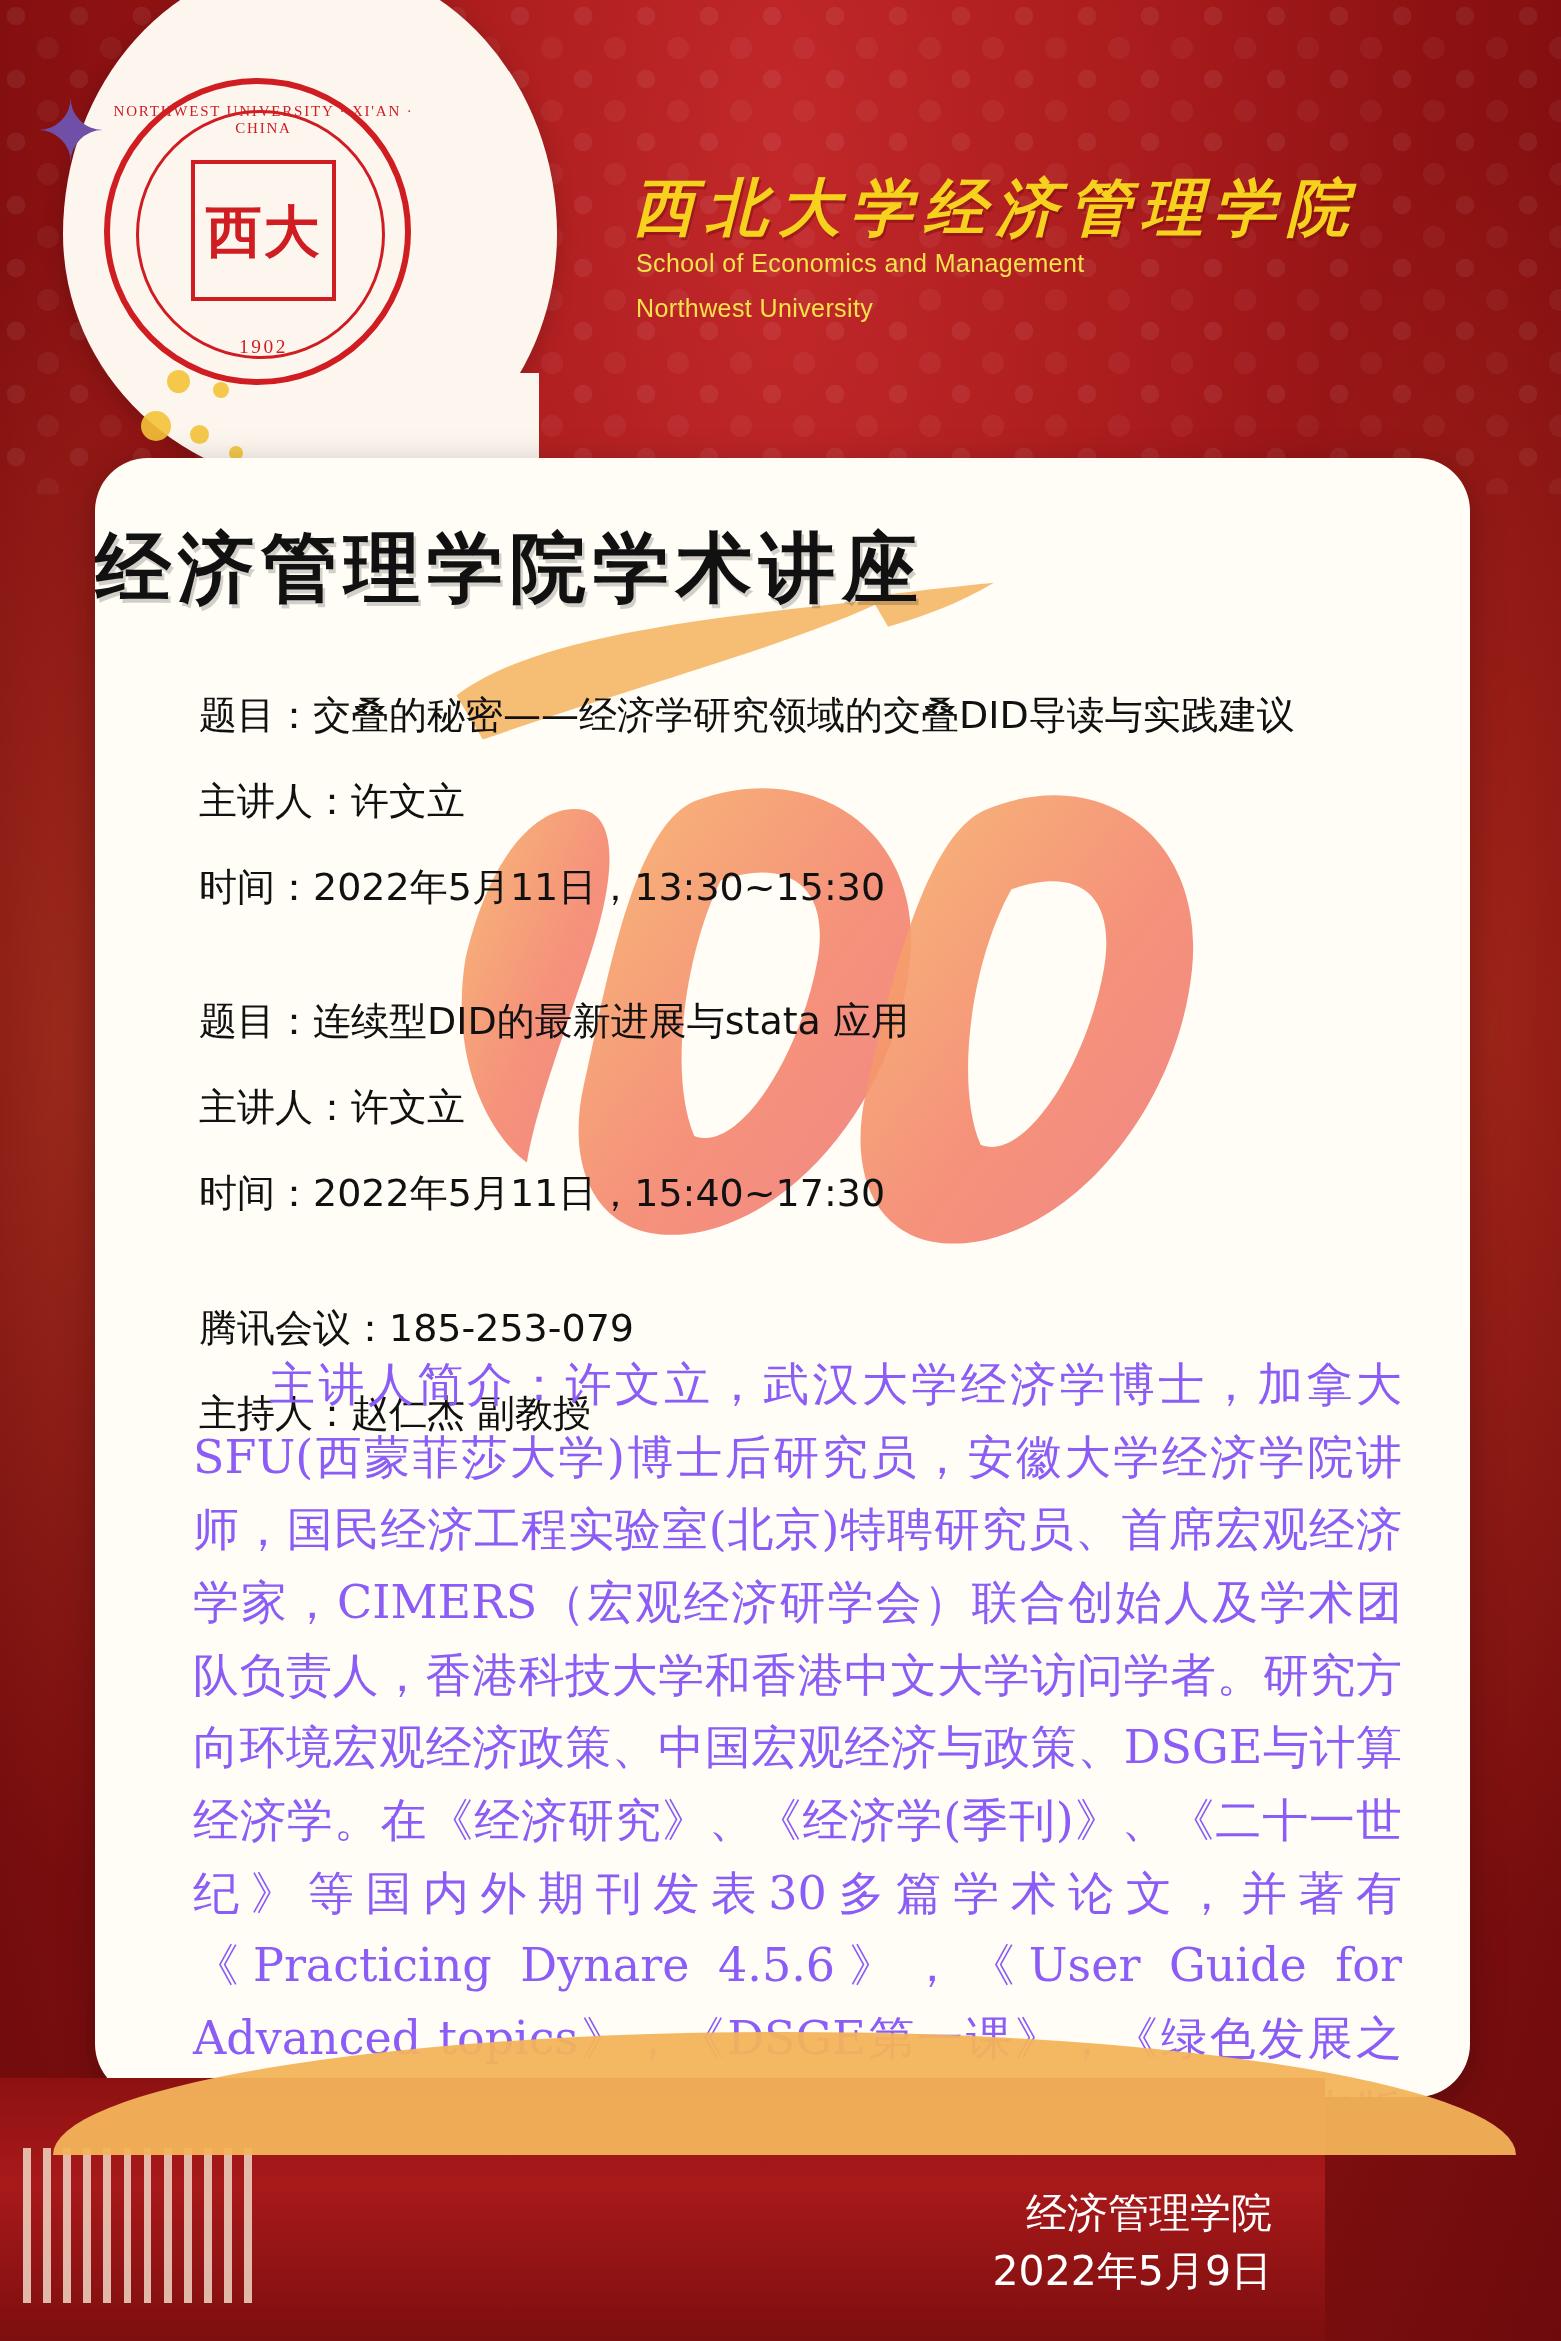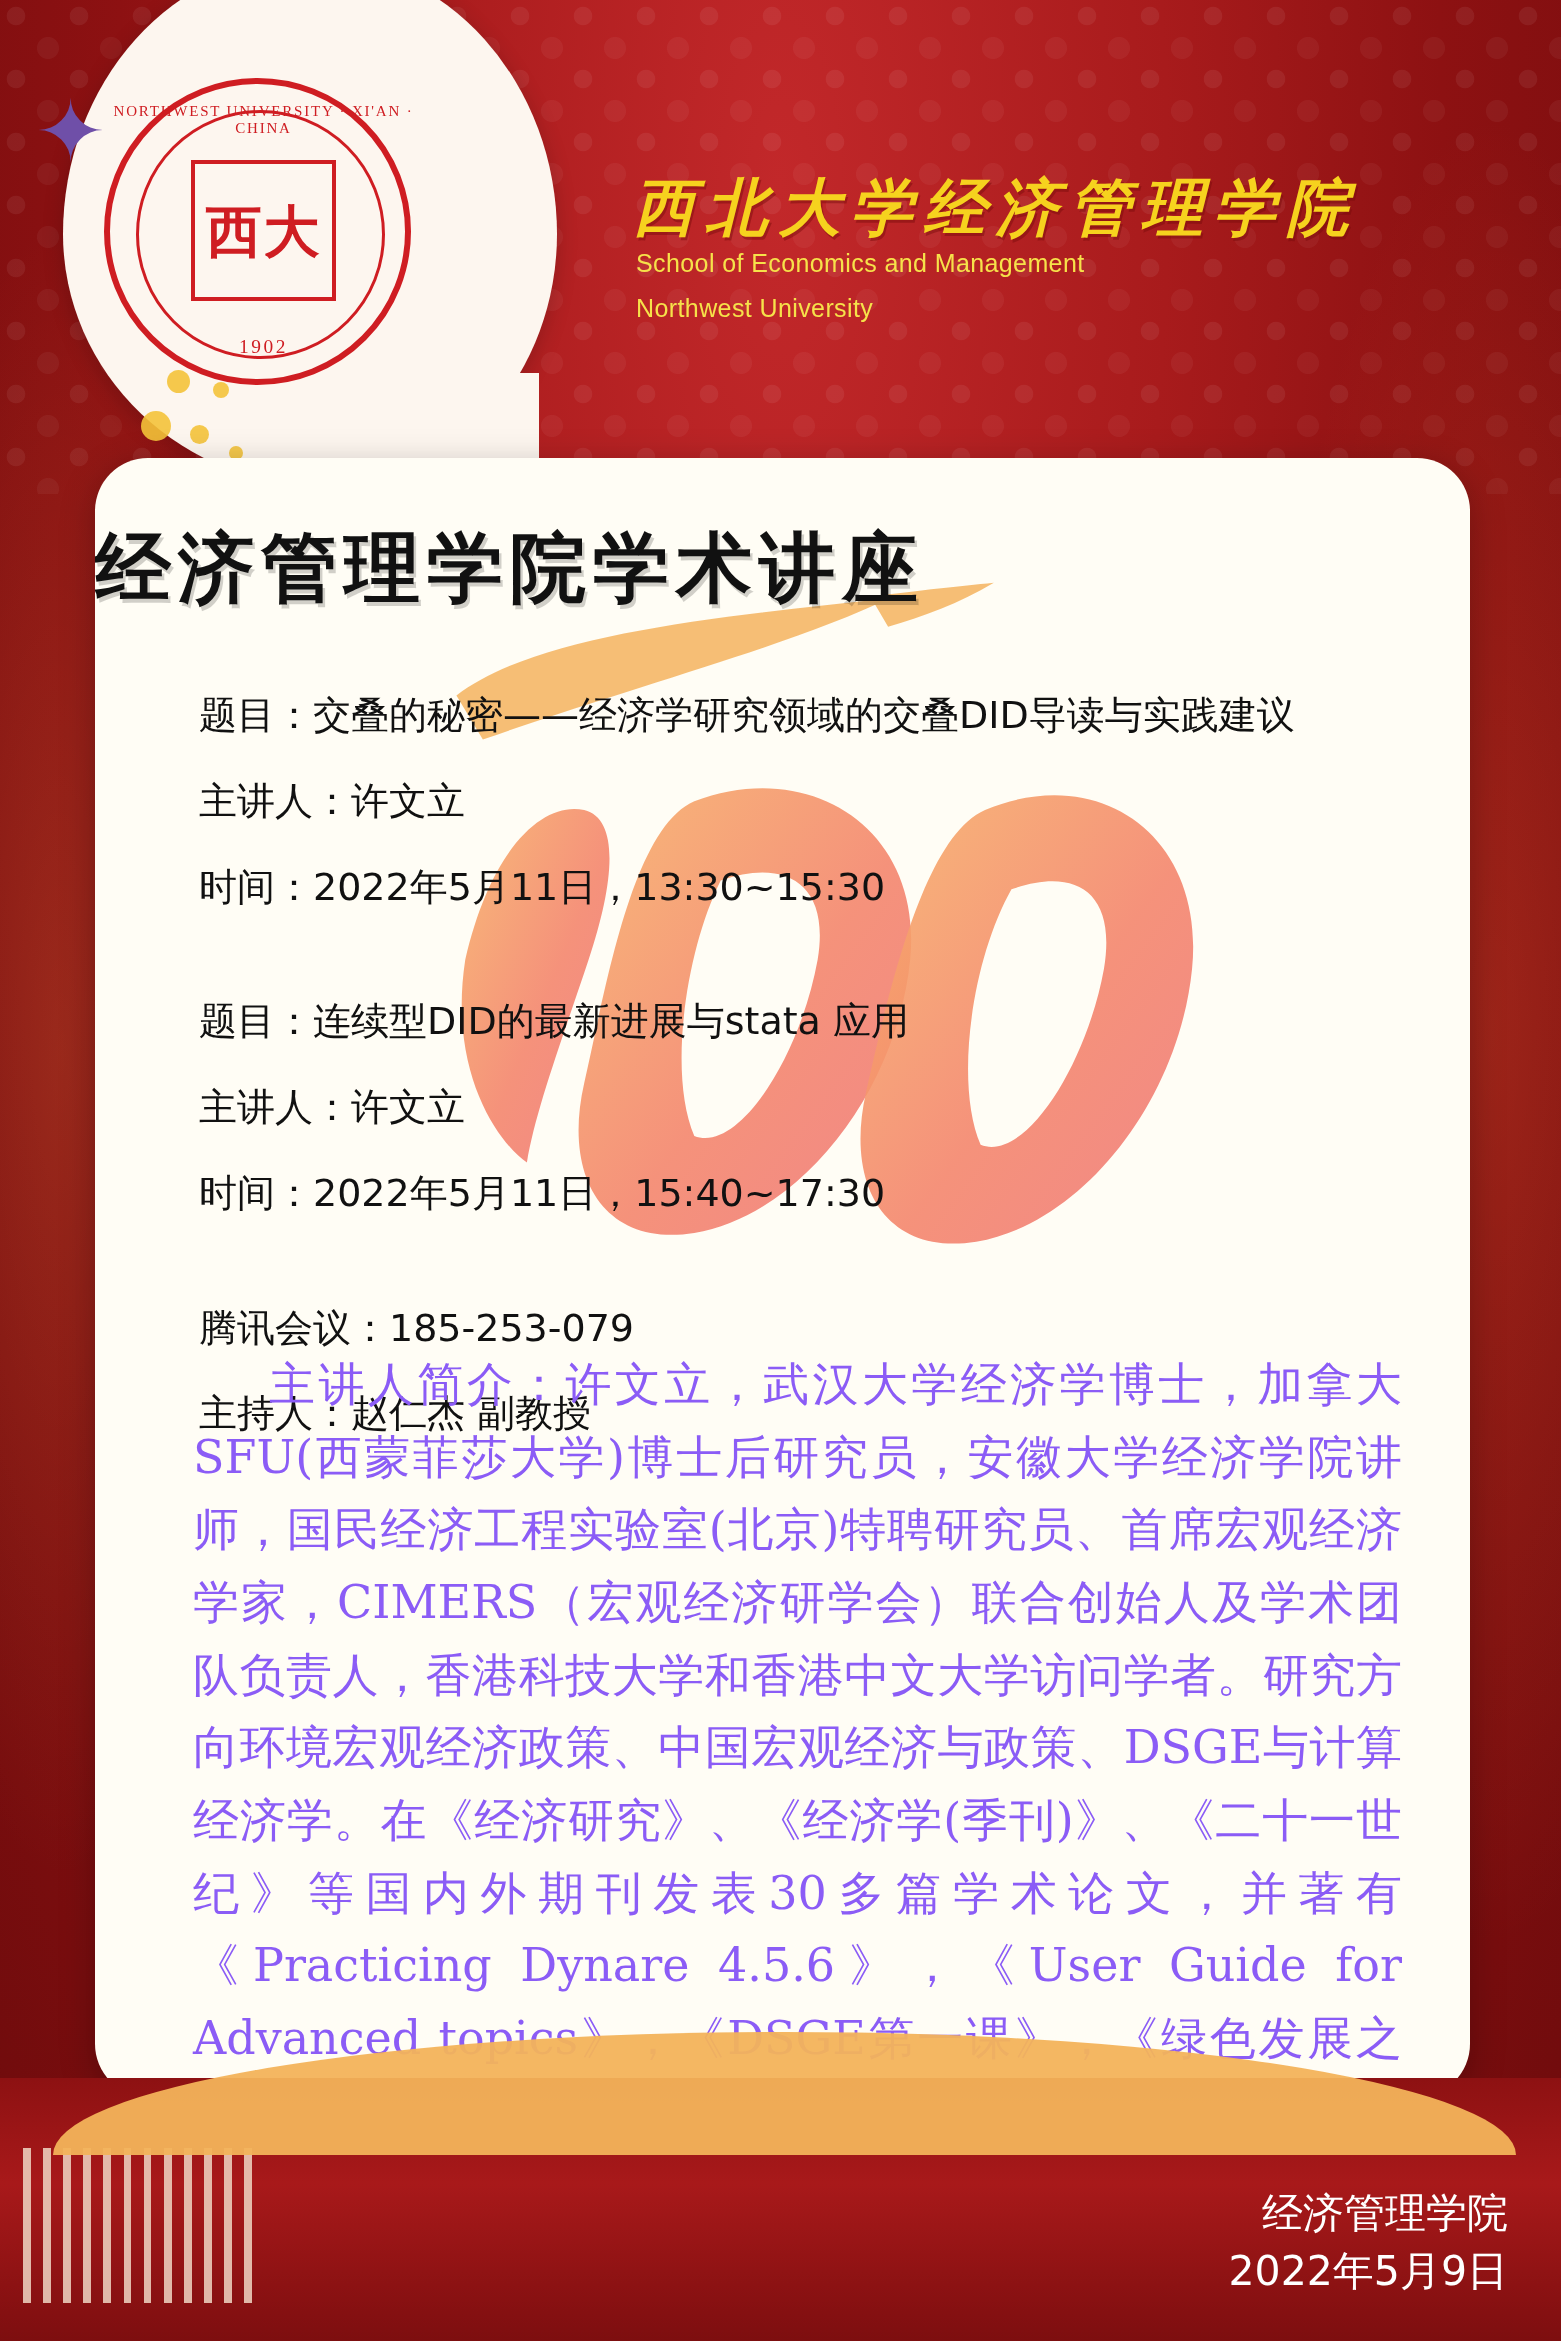--- a/index.html
+++ b/index.html
@@ -216,21 +216,21 @@
     color: #8b5cf6;
     text-align: justify;
     text-indent: 76px;
     text-justify: inter-ideograph;
   }
 
   
   .footer-band {
     position: absolute;
     left: 0; bottom: 0;
-    width: 1561px; height: 264px;
+    width: 1325px; height: 264px;
     background: linear-gradient(180deg, #8d1112 0%, #a8191a 40%, #7d0e0f 100%);
   }
   .footer-curve {
     position: absolute;
     left: 53px; bottom: 187px;
     width: 1463px; height: 123px;
     background: #f3b35a;
     border-radius: 50% 50% 0 0 / 100% 100% 0 0;
     opacity: .95;
   }

